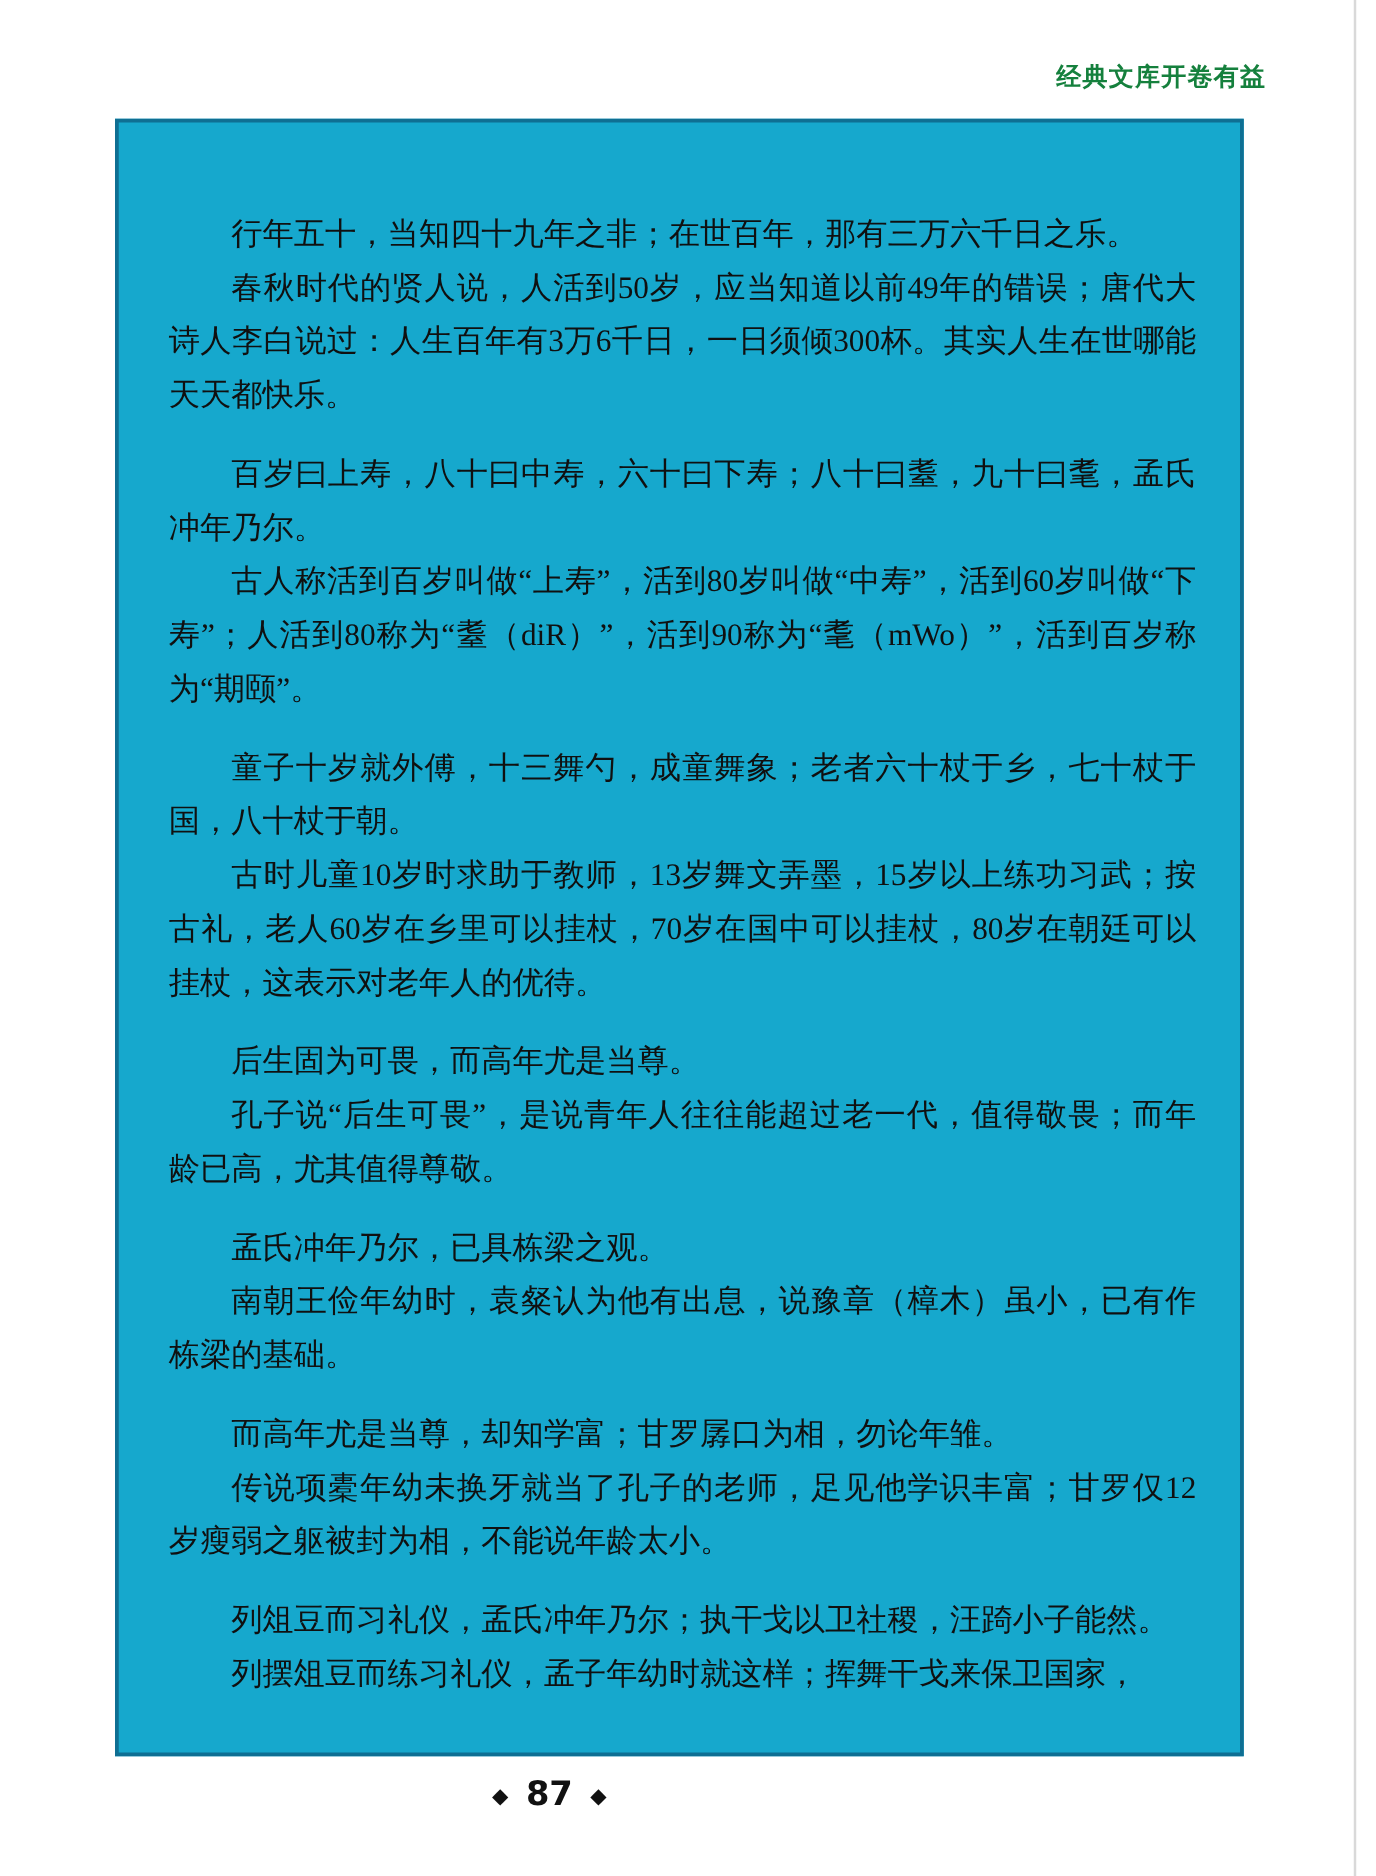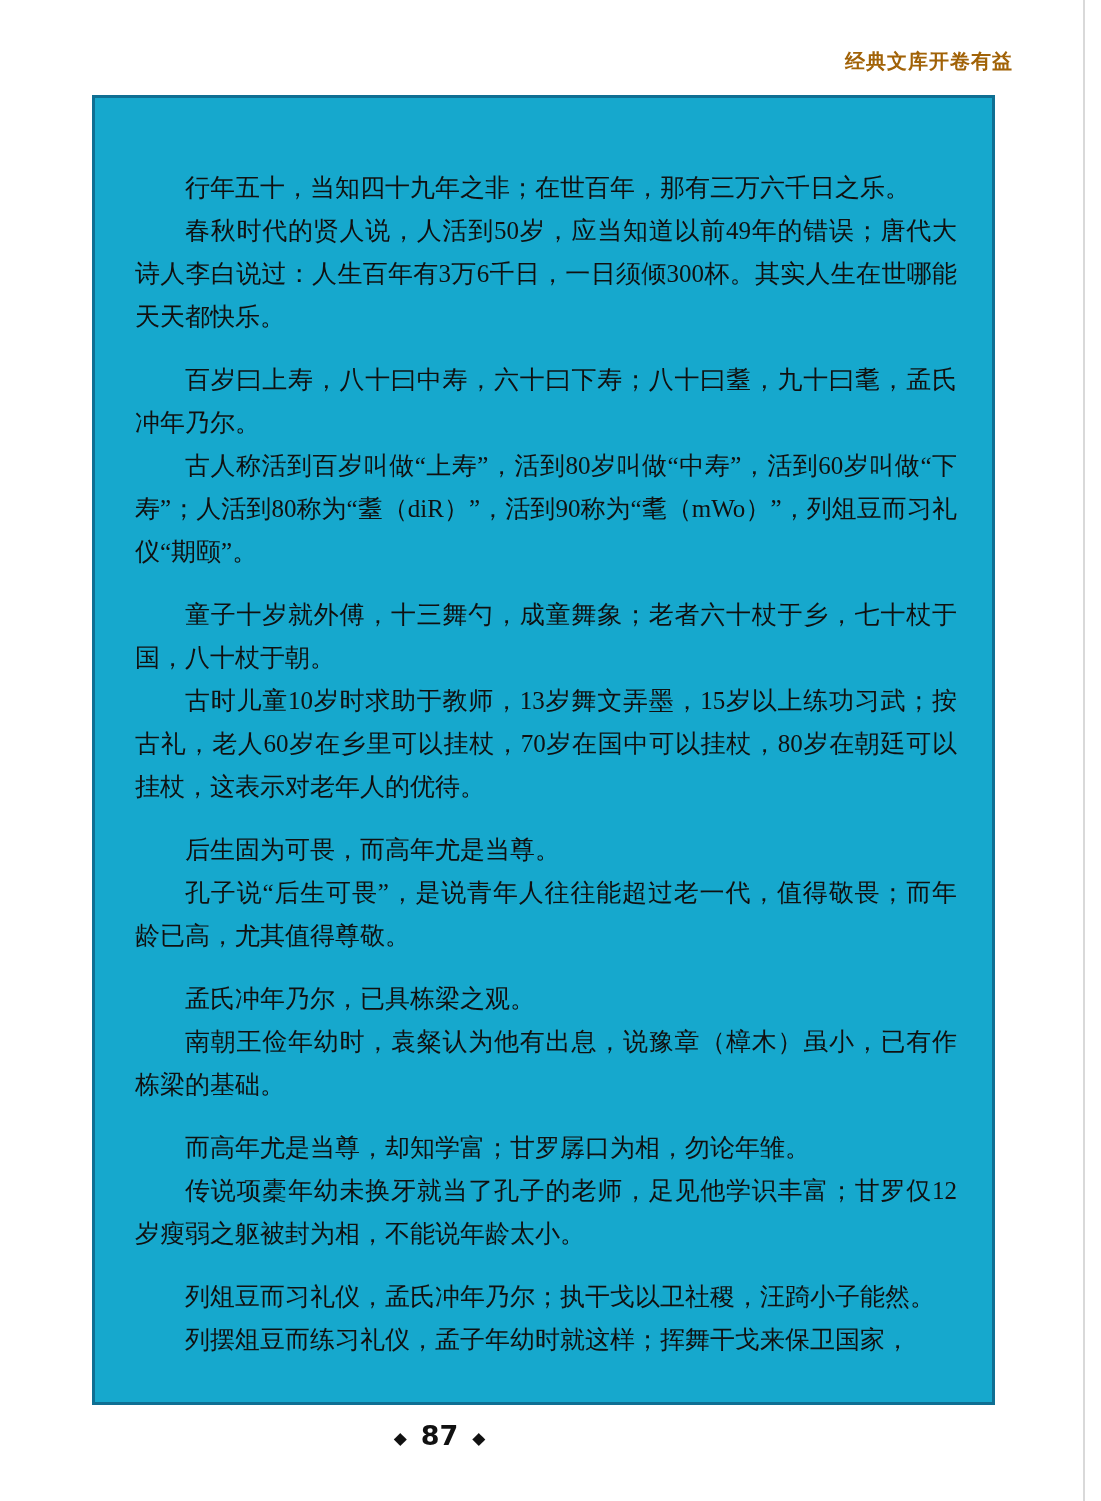--- a/index.html
+++ b/index.html
@@ -26,21 +26,21 @@
     width: 2px;
     height: 1501px;
     background: #d9d9d9;
   }
   .header {
     position: absolute;
     top: 48px;
     right: 88px;
     font-size: 20px;
     letter-spacing: 1px;
-    color: #a16207;
+    color: #15803d;
     font-family: "DejaVu Sans", "Liberation Sans", sans-serif;
     font-weight: 700;
     white-space: nowrap;
   }
   .content-box {
     position: absolute;
     left: 92px;
     top: 95px;
     width: 903px;
     height: 1310px;
@@ -96,21 +96,21 @@
 
   <div class="header">经典文库开卷有益</div>
 
   <div class="content-box">
     <div class="text-area">
 
       <p class="quote first">行年五十，当知四十九年之非；在世百年，那有三万六千日之乐。</p>
       <p>春秋时代的贤人说，人活到50岁，应当知道以前49年的错误；唐代大诗人李白说过：人生百年有3万6千日，一日须倾300杯。其实人生在世哪能天天都快乐。</p>
 
       <p class="quote">百岁曰上寿，八十曰中寿，六十曰下寿；八十曰耋，九十曰耄，孟氏冲年乃尔。</p>
-      <p>古人称活到百岁叫做“上寿”，活到80岁叫做“中寿”，活到60岁叫做“下寿”；人活到80称为“耋（diR）”，活到90称为“耄（mWo）”，列俎豆而习礼仪“期颐”。</p>
+      <p>古人称活到百岁叫做“上寿”，活到80岁叫做“中寿”，活到60岁叫做“下寿”；人活到80称为“耋（diR）”，活到90称为“耄（mWo）”，活到百岁称为“期颐”。</p>
 
       <p class="quote">童子十岁就外傅，十三舞勺，成童舞象；老者六十杖于乡，七十杖于国，八十杖于朝。</p>
       <p>古时儿童10岁时求助于教师，13岁舞文弄墨，15岁以上练功习武；按古礼，老人60岁在乡里可以挂杖，70岁在国中可以挂杖，80岁在朝廷可以挂杖，这表示对老年人的优待。</p>
 
       <p class="quote">后生固为可畏，而高年尤是当尊。</p>
       <p>孔子说“后生可畏”，是说青年人往往能超过老一代，值得敬畏；而年龄已高，尤其值得尊敬。</p>
 
       <p class="quote">孟氏冲年乃尔，已具栋梁之观。</p>
       <p>南朝王俭年幼时，袁粲认为他有出息，说豫章（樟木）虽小，已有作栋梁的基础。</p>
 

